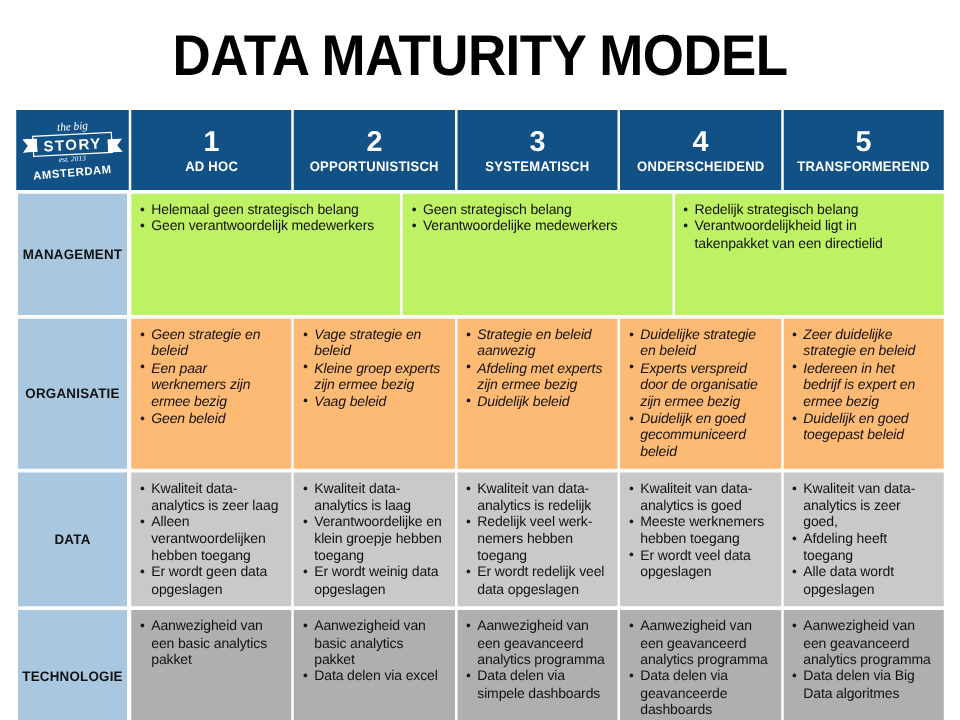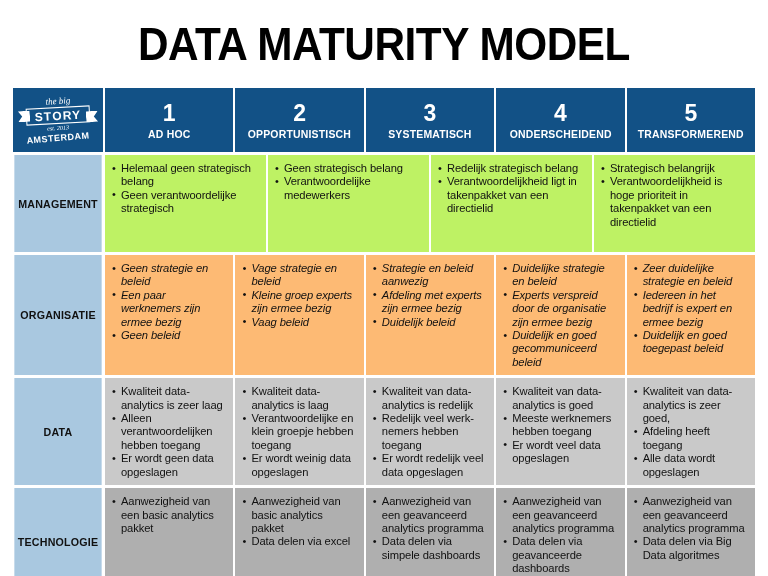--- a/index.html
+++ b/index.html
@@ -298,39 +298,33 @@
       </div>
     </div>
 
     <div class="body-rows">
 
       <div class="row r1">
         <div class="row-label">MANAGEMENT</div>
         <div class="cell">
             <ul class="bullets">
               <li>Helemaal geen strategisch belang</li>
-              <li>Geen verantwoordelijke strategisch</li>
+              <li>Geen verantwoordelijk medewerkers</li>
             </ul>
           </div>
         <div class="cell">
             <ul class="bullets">
               <li>Geen strategisch belang</li>
               <li>Verantwoordelijke medewerkers</li>
             </ul>
           </div>
         <div class="cell">
             <ul class="bullets">
               <li>Redelijk strategisch belang</li>
               <li>Verantwoordelijkheid ligt in takenpakket van een directielid</li>
-            </ul>
-          </div>
-        <div class="cell">
-            <ul class="bullets">
-              <li>Strategisch belangrijk</li>
-              <li>Verantwoordelijkheid is hoge prioriteit in takenpakket van een directielid</li>
             </ul>
           </div>
       </div>
 
       <div class="row r2">
         <div class="row-label">ORGANISATIE</div>
         <div class="cell">
             <ul class="bullets">
               <li>Geen strategie en beleid</li>
               <li>Een paar werknemers zijn ermee bezig</li>

